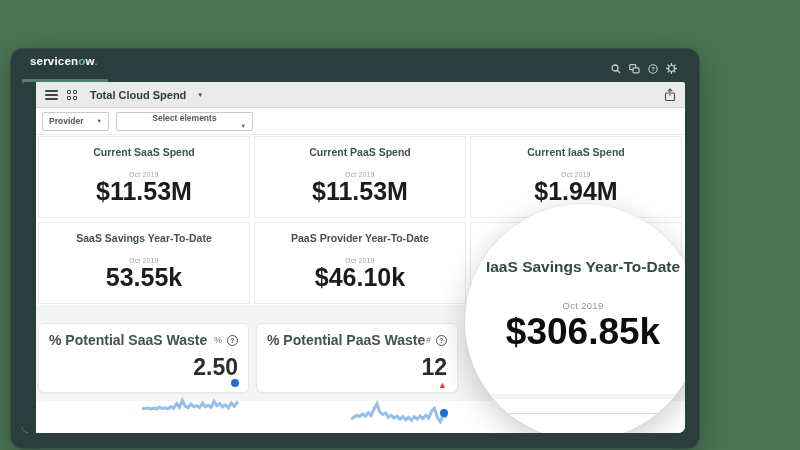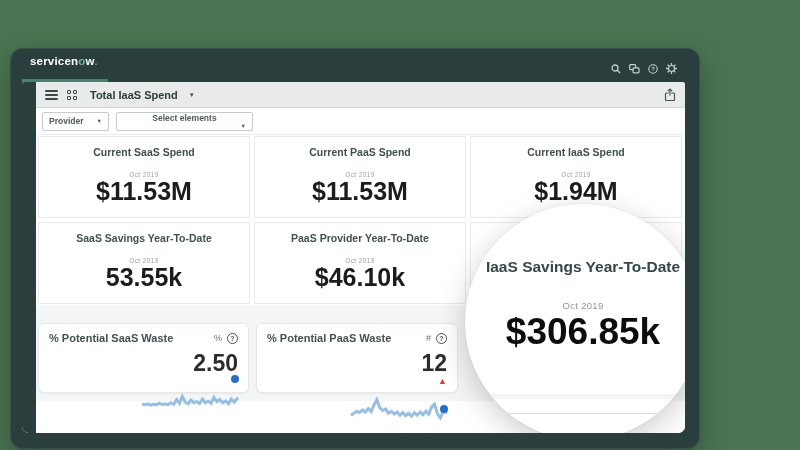--- a/index.html
+++ b/index.html
@@ -62,21 +62,21 @@
   .kpi-value { font-size:25px; font-weight:700; color:#1c1c1c; line-height:27px; }
 
   .waste-strip { position:absolute; left:0; right:0; top:170px; height:96px; background:#f4f5f5; }
 
   .waste-card { position:absolute; top:188px; height:70px; background:#fff;
     border:1px solid #e6e8e8; border-radius:6px; box-shadow:0 1px 2px rgba(0,0,0,.05);
     padding:8px 10px 6px 10px; }
   .waste-card.saas { left:2px; width:211px; }
   .waste-card.paas { left:220px; width:202px; }
   .waste-head { display:flex; align-items:center; }
-  .waste-title { font-size:11px; font-weight:700; color:#42524f; }
+  .waste-title { font-size:14px; font-weight:700; color:#42524f; }
   .waste-unit { margin-left:auto; font-size:9px; color:#6b6f6e; }
   .help-badge { margin-left:5px; width:11px; height:11px; border:1px solid #4c5553; border-radius:50%;
     font-size:7px; font-weight:700; color:#4c5553; display:flex; align-items:center; justify-content:center; cursor:pointer; }
   .waste-body { display:flex; align-items:flex-end; margin-top:6px;flex-direction:column; }
   .waste-value { font-size:23px; font-weight:700; color:#2c2c2c; line-height:26px; }
   .waste-delta { font-size:9px; color:#e23b32; margin-left:6px; margin-bottom:3px; }
   .waste-delta:empty { display:none; }
   .spark-wrap { position:relative; margin-left:auto; width:96px; height:34px; }
   .spark-wrap svg { position:absolute; left:0; bottom:0; width:96px; height:26px; overflow:visible; }
   .spark-dot { position:absolute; width:8px; height:8px; border-radius:50%; background:#1e6fd0; }
@@ -139,21 +139,21 @@
               <span></span>
               <span></span>
               <span></span>
             </div>
           <div class="grid-icon">
               <span></span>
               <span></span>
               <span></span>
               <span></span>
             </div>
-          <div class="dash-title">Total IaaS Spend</div>
+          <div class="dash-title">Total Cloud Spend</div>
           <div class="dash-caret">▼</div>
           <svg class="share-icon" width="12" height="14" viewBox="0 0 12 14">
             <rect x="1.5" y="5" width="9" height="7.5" rx="1" fill="none" stroke="#4a5553" stroke-width="1.2"></rect>
             <line x1="6" y1="1.5" x2="6" y2="8" stroke="#e8ebea" stroke-width="2.6"></line>
             <line x1="6" y1="1.2" x2="6" y2="7.5" stroke="#4a5553" stroke-width="1.2"></line>
             <polyline points="3.8,3.2 6,1 8.2,3.2" fill="none" stroke="#4a5553" stroke-width="1.2"></polyline>
           </svg>
         </div>
 
         <div class="filterbar">

